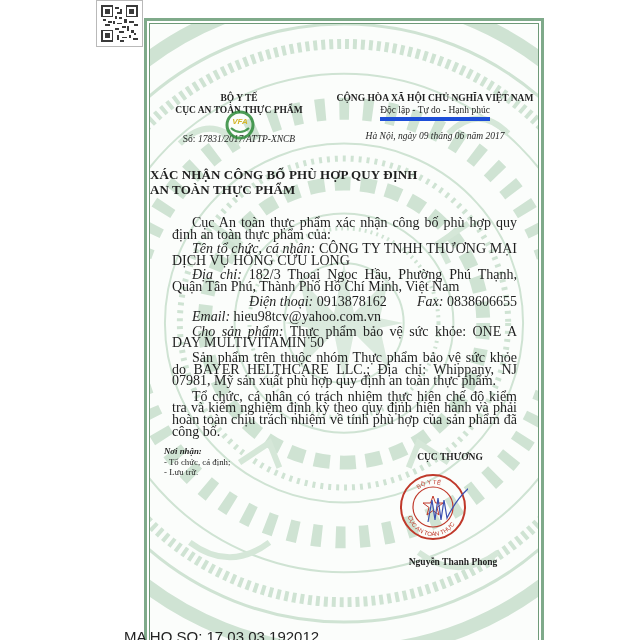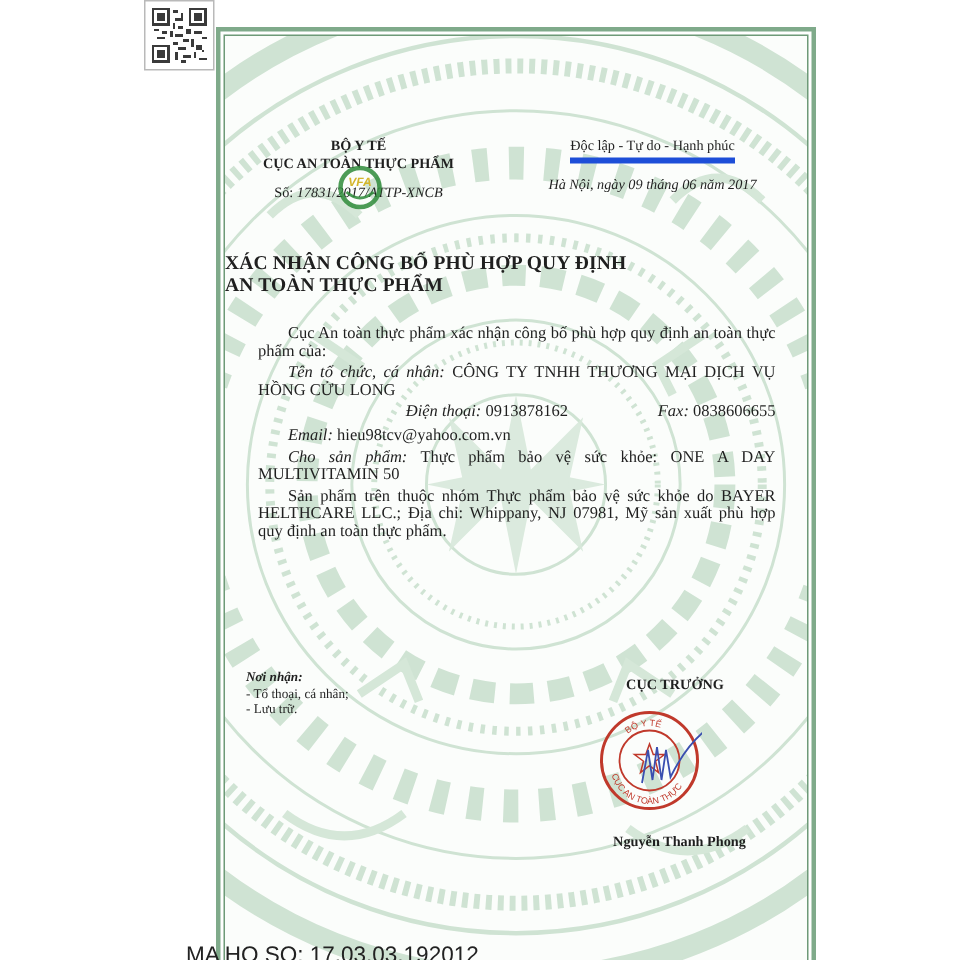--- a/index.html
+++ b/index.html
@@ -5,29 +5,29 @@
   html,body{margin:0;padding:0;background:#fff;}
   body{width:640px;height:640px;position:relative;overflow:hidden;font-family:"Liberation Serif","DejaVu Serif",serif;color:#1f1f1f;}
   .qr{position:absolute;left:96px;top:0;width:47px;height:47px;background:#fff;border:1px solid #b9b9b9;box-sizing:border-box;padding:4px;}
   .qr svg{width:100%;height:100%;display:block;}
   .frame{position:absolute;left:144px;top:18px;width:400px;height:640px;background:#7faa8a;box-sizing:border-box;padding:3px;}
   .frame-inner{width:100%;height:100%;background:#fff;box-sizing:border-box;padding:2px;}
   .paper{width:100%;height:100%;border:1px solid #6e9a78;box-sizing:border-box;position:relative;overflow:hidden;background:#fbfdfb;}
   .bg{position:absolute;left:0;top:0;width:100%;height:100%;}
   .content{position:absolute;left:0;top:0;width:100%;height:100%;}
   .hdr-left{position:absolute;left:24px;top:68px;width:130px;text-align:center;font-size:9.5px;font-weight:bold;line-height:12px;}
-  .hdr-left .num{font-weight:normal;font-style:italic;margin-top:7px;text-align:center;}
+  .hdr-left .num{font-weight:normal;font-style:italic;margin-top:17px;text-align:center;}
   .hdr-left .num .lbl{font-style:normal;}
   .logo{position:absolute;left:75px;top:86px;width:30px;height:30px;}
   .hdr-right{position:absolute;left:180px;top:68px;width:210px;text-align:center;font-size:9.5px;line-height:12px;}
   .hdr-right .rep{font-weight:bold;}
   .hdr-right .motto{display:inline-block;border-bottom:4px solid #1d4ed8;padding-bottom:1px;}
   .hdr-right .date{font-style:italic;margin-top:9px;}
   .title{position:absolute;left:0;width:100%;top:143px;text-align:left;font-size:13px;font-weight:bold;line-height:15px;letter-spacing:0.1px;}
-  .body{position:absolute;left:22px;width:345px;top:193px;font-size:11px;line-height:11.6px;}
+  .body{position:absolute;left:22px;width:345px;top:193px;font-size:14px;line-height:11.6px;}
   .body p{margin:0 0 4px 0;text-indent:20px;text-align:justify;}
   .body p.tight{margin-bottom:3px;}
   .it{font-style:italic;}
   .row{display:flex;text-indent:20px;margin:0 0 4px 0;justify-content:flex-end;}
   .row .c1{width:188px;}
   .recv{position:absolute;left:14px;top:422px;font-size:8.8px;line-height:10.5px;}
   .recv .h{font-weight:bold;font-style:italic;}
   .sign{position:absolute;left:230px;top:428px;width:140px;text-align:center;font-size:9.5px;font-weight:bold;}
   .stamp{position:absolute;left:248px;top:448px;width:70px;height:70px;}
   .signname{position:absolute;left:238px;top:533px;width:130px;text-align:center;font-size:9.5px;font-weight:bold;}
@@ -125,48 +125,51 @@
             <span>17831/2017/ATTP-XNCB</span>
           </div>
         </div>
         <svg class="logo" viewBox="0 0 30 30">
           <circle cx="15" cy="15" r="13" fill="none" stroke="#2e8b3a" stroke-width="3" opacity="0.85"></circle>
           <path d="M6 18 q9 8 18 0" fill="none" stroke="#2e8b3a" stroke-width="2" opacity="0.85"></path>
           <text x="15" y="14" text-anchor="middle" font-size="8" font-weight="bold" font-style="italic" fill="#d4b52a" font-family="Liberation Sans, sans-serif">VFA</text>
         </svg>
 
         <div class="hdr-right">
+          <div class="rep">CỘNG HÒA XÃ HỘI CHỦ NGHĨA VIỆT NAM</div>
           <div class="motto">Độc lập - Tự do - Hạnh phúc</div>
           <div class="date">Hà Nội, ngày 09 tháng 06 năm 2017</div>
         </div>
 
         <div class="title">
           <div>XÁC NHẬN CÔNG BỐ PHÙ HỢP QUY ĐỊNH</div>
           <div>AN TOÀN THỰC PHẨM</div>
         </div>
 
         <div class="body">
           <p class="tight">Cục An toàn thực phẩm xác nhận công bố phù hợp quy định an toàn thực phẩm của:</p>
           <p class="tight"><span class="it">Tên tổ chức, cá nhân:</span> <span>CÔNG TY TNHH THƯƠNG MẠI DỊCH VỤ HỒNG CỬU LONG</span></p>
+          <p class="tight"><span class="it">Địa chỉ:</span> <span>182/3 Thoại Ngọc Hầu, Phường Phú Thạnh, Quận Tân Phú, Thành Phố Hồ Chí Minh, Việt Nam</span></p>
           <div class="row">
             <div class="c1"><span class="it">Điện thoại:</span> <span>0913878162</span></div>
             <div style="text-indent:0"><span class="it">Fax:</span> <span>0838606655</span></div>
           </div>
           <p class="tight"><span class="it">Email:</span> <span>hieu98tcv@yahoo.com.vn</span></p>
           <p class="tight"><span class="it">Cho sản phẩm:</span> <span>Thực phẩm bảo vệ sức khỏe: ONE A DAY MULTIVITAMIN 50</span></p>
           <p>Sản phẩm trên thuộc nhóm Thực phẩm bảo vệ sức khỏe do BAYER HELTHCARE LLC.; Địa chỉ: Whippany, NJ 07981, Mỹ sản xuất phù hợp quy định an toàn thực phẩm.</p>
+          <p>Tổ chức, cá nhân có trách nhiệm thực hiện chế độ kiểm tra và kiểm nghiệm định kỳ theo quy định hiện hành và phải hoàn toàn chịu trách nhiệm về tính phù hợp của sản phẩm đã công bố.</p>
         </div>
 
         <div class="recv">
           <div class="h">Nơi nhận:</div>
-          <div>- Tổ thoại, cá nhân;</div>
+          <div>- Tổ chức, cá định;</div>
           <div>- Lưu trữ.</div>
         </div>
 
-        <div class="sign">CỤC TRƯỞNG</div>
+        <div class="sign">CỤC THƯƠNG</div>
         <svg class="stamp" viewBox="0 0 70 70">
           <circle cx="35" cy="35" r="32" fill="none" stroke="#c0392b" stroke-width="2"></circle>
           <circle cx="35" cy="35" r="20" fill="none" stroke="#c0392b" stroke-width="1.2"></circle>
           <polygon points="35,24 37.5,31 45,31 39,35.5 41,43 35,38.5 29,43 31,35.5 25,31 32.5,31" fill="none" stroke="#c0392b" stroke-width="1"></polygon>
           <path id="arcTop" d="M12 35 A23 23 0 0 1 58 35" fill="none"></path>
           <text font-size="6" fill="#c0392b" font-family="Liberation Sans, sans-serif"><textPath href="#arcTop" startOffset="28%">BỘ Y TẾ</textPath></text>
           <path id="arcBot" d="M9 38 A26 26 0 0 0 61 38" fill="none"></path>
           <text font-size="6" fill="#c0392b" font-family="Liberation Sans, sans-serif"><textPath href="#arcBot" startOffset="8%">CỤC AN TOÀN THỰC</textPath></text>
           <path d="M30 50 l4 -22 l3 20 l3 -22 l3 22 l3 -20 l3 18 q10 -20 22 -30" fill="none" stroke="#3a4fb0" stroke-width="1.2"></path>
         </svg>

